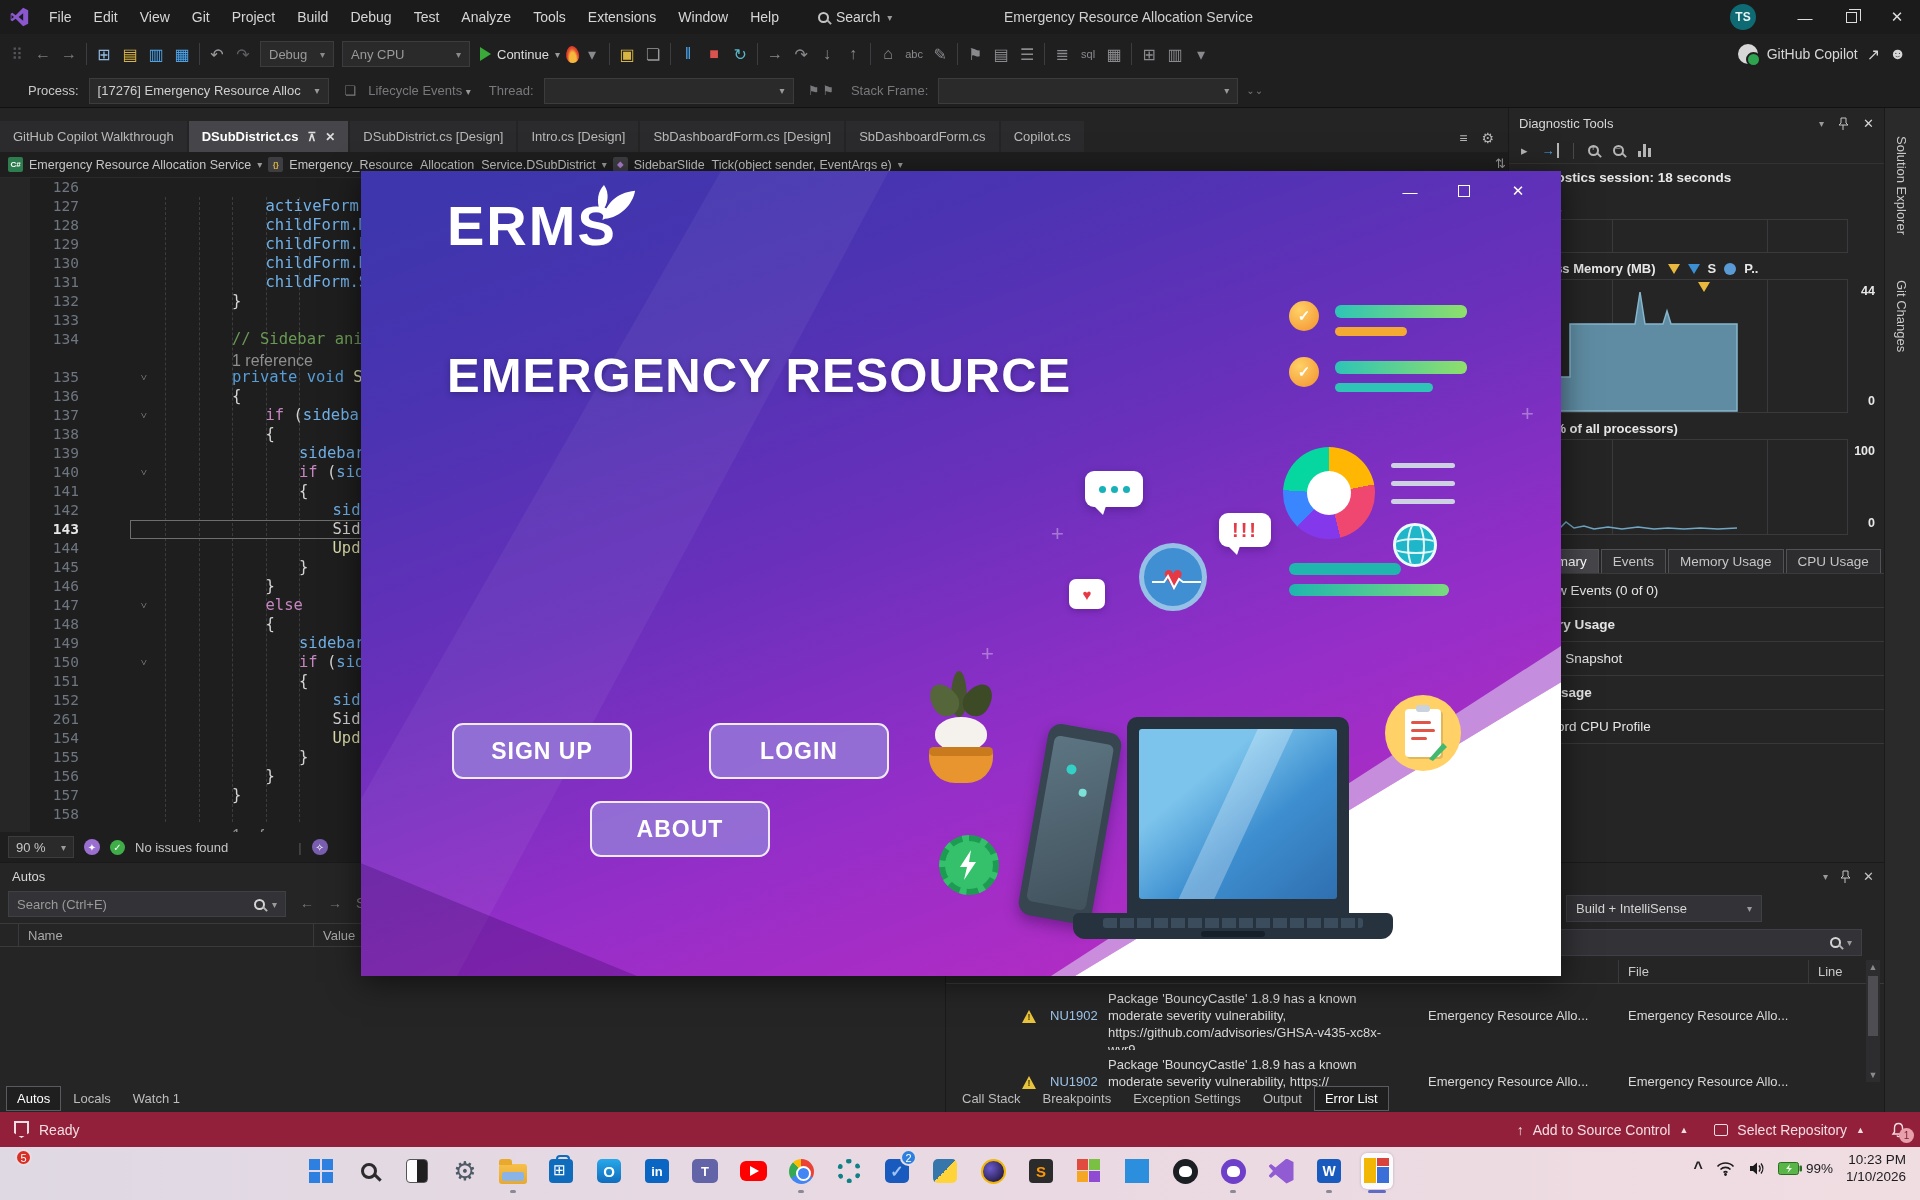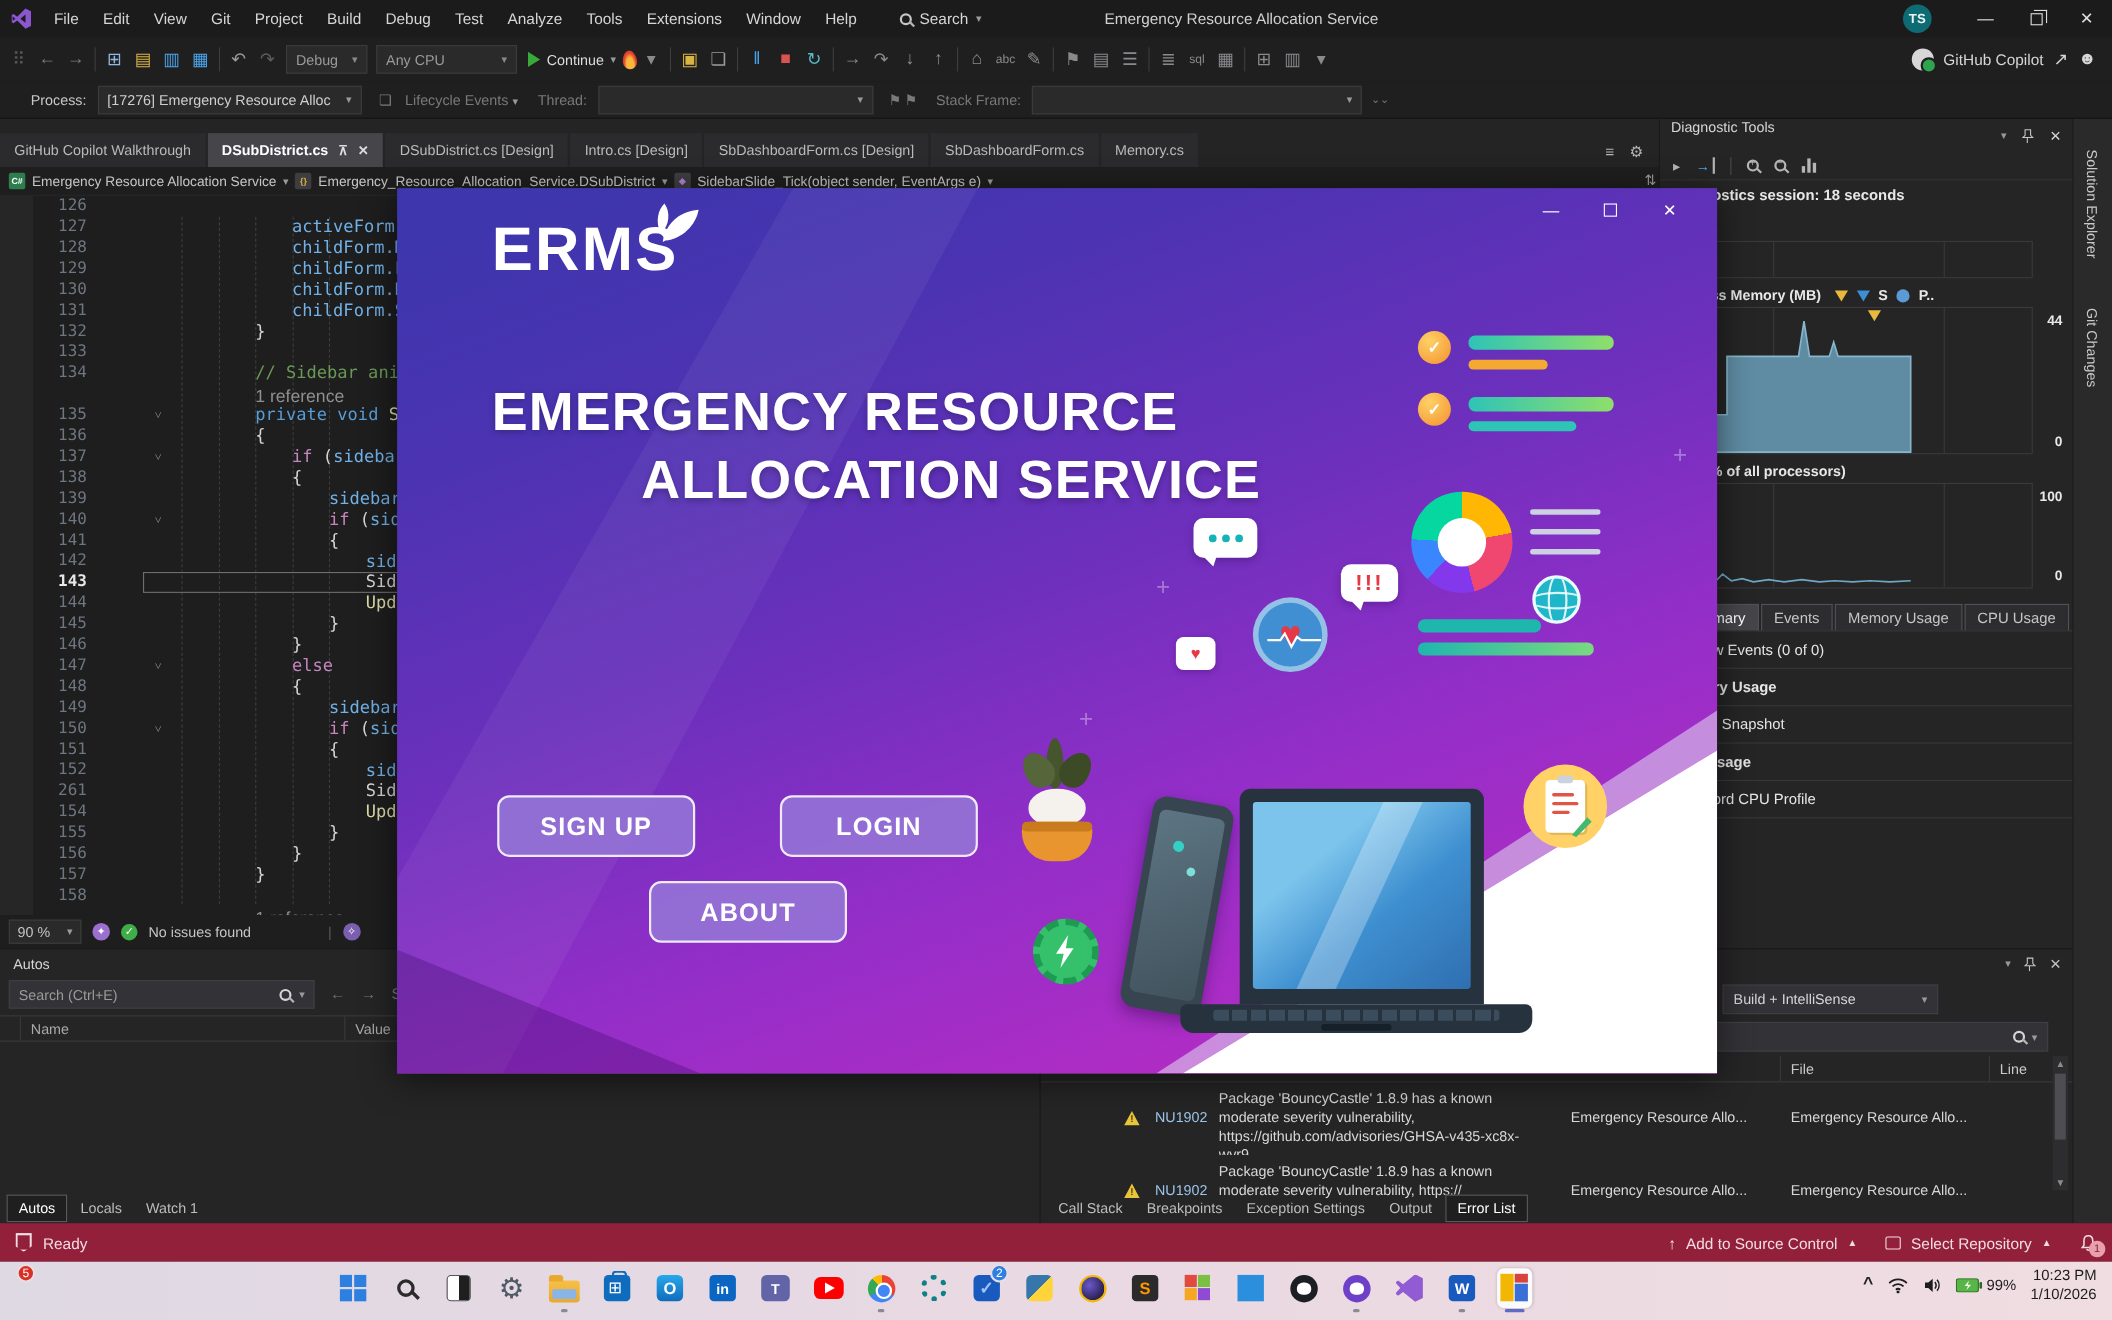--- a/index.html
+++ b/index.html
@@ -69,21 +69,21 @@
   #zoombox{width:66px;height:22px;border:1px solid #3c3c3e;background:#2a2a2b;display:flex;align-items:center;justify-content:space-between;padding:0 7px;}
   .okdot{width:15px;height:15px;border-radius:50%;background:#3fae49;color:#fff;font-size:10px;display:flex;align-items:center;justify-content:center;}
   .brain{width:16px;height:16px;border-radius:50%;background:#9a6fd0;color:#fff;font-size:10px;display:flex;align-items:center;justify-content:center;}
 
   
   #rightstrip{left:1884px;top:108px;width:36px;height:1004px;background:#2a2a2b;border-left:1px solid #1a1a1a;}
   .vtab{writing-mode:vertical-rl;color:#c9c9c9;font-size:13px;position:absolute;left:9px;}
 
   
   #diag{left:1508px;top:108px;width:376px;height:754px;background:#252526;border-left:1px solid #1a1a1a;font-size:13px;}
-  #diag-title{height:30px;display:flex;padding:0 10px;color:#d6d6d6;justify-content:space-between;}
+  #diag-title{height:30px;display:flex;align-items:center;padding:0 10px;color:#d6d6d6;justify-content:space-between;}
   #diag-toolbar{height:26px;display:flex;align-items:center;gap:14px;padding:0 12px;color:#b5b5b5;border-bottom:1px solid #333;}
   .mag{width:11px;height:11px;border:2px solid #b5b5b5;border-radius:50%;position:relative;display:inline-block;}
   .mag:after{content:"";position:absolute;width:6px;height:2px;background:#b5b5b5;transform:rotate(45deg);right:-5px;bottom:-2px;}
   .mag .pm{position:absolute;left:0;top:-4px;font-size:9px;color:#b5b5b5;width:7px;text-align:center;}
   .minibars{display:inline-flex;align-items:flex-end;gap:2px;height:13px;}
   .minibars i{width:3px;background:#b5b5b5;}
   #diag-session{padding:6px 10px 4px 10px;color:#e8e8e8;font-weight:bold;font-size:13.5px;}
   #ruler{position:relative;margin:2px 36px 0 8px;height:28px;background:#1e1e1e;border:1px solid #3a3a3d;color:#dcdcdc;font-weight:bold;font-size:12.5px;}
   .rtick{position:absolute;top:2px;}
   .rgrid{position:absolute;top:0;bottom:0;border-left:1px solid #3a3a3d;}
@@ -389,21 +389,21 @@
         <div class="tab">
           <span>Intro.cs [Design]</span>
         </div>
         <div class="tab">
           <span>SbDashboardForm.cs [Design]</span>
         </div>
         <div class="tab">
           <span>SbDashboardForm.cs</span>
         </div>
         <div class="tab">
-          <span>Memory.cs</span>
+          <span>Copilot.cs</span>
         </div>
       </div>
     <div id="tabstrip-right">
       <span>≡</span>
       <span>⚙</span>
     </div>
   </div>
 
   <div id="breadcrumb" class="abs">
     <span class="bicon" style="background:#2e7d4f;color:#fff;">C#</span>
@@ -944,21 +944,20 @@
       <span class="ew">✕</span>
     </div>
 
     <div id="erms-logo">ERMS</div>
     <svg id="erms-leaf" width="70" height="48">
       <path d="M22 44 C20 28 26 14 44 6 C46 20 38 36 24 42 Z" fill="#fff" transform="rotate(18 35 24)"></path>
       <path d="M14 30 C10 20 12 10 18 4 C24 12 22 24 16 30 Z" fill="#fff"></path>
     </svg>
 
     <div id="erms-h1">EMERGENCY RESOURCE</div>
-    <div id="erms-h2">ALLOCATION SERVICE</div>
 
     <div class="erms-btn" style="left:91px;top:552px;">SIGN UP</div>
     <div class="erms-btn" style="left:348px;top:552px;">LOGIN</div>
     <div class="erms-btn" style="left:229px;top:630px;">ABOUT</div>
 
     <span class="spark" style="left:690px;top:350px;">+</span>
     <span class="spark" style="left:1160px;top:230px;">+</span>
     <span class="spark" style="left:620px;top:470px;">+</span>
 
     <div class="ill" style="left:928px;top:126px;width:190px;height:118px;">

